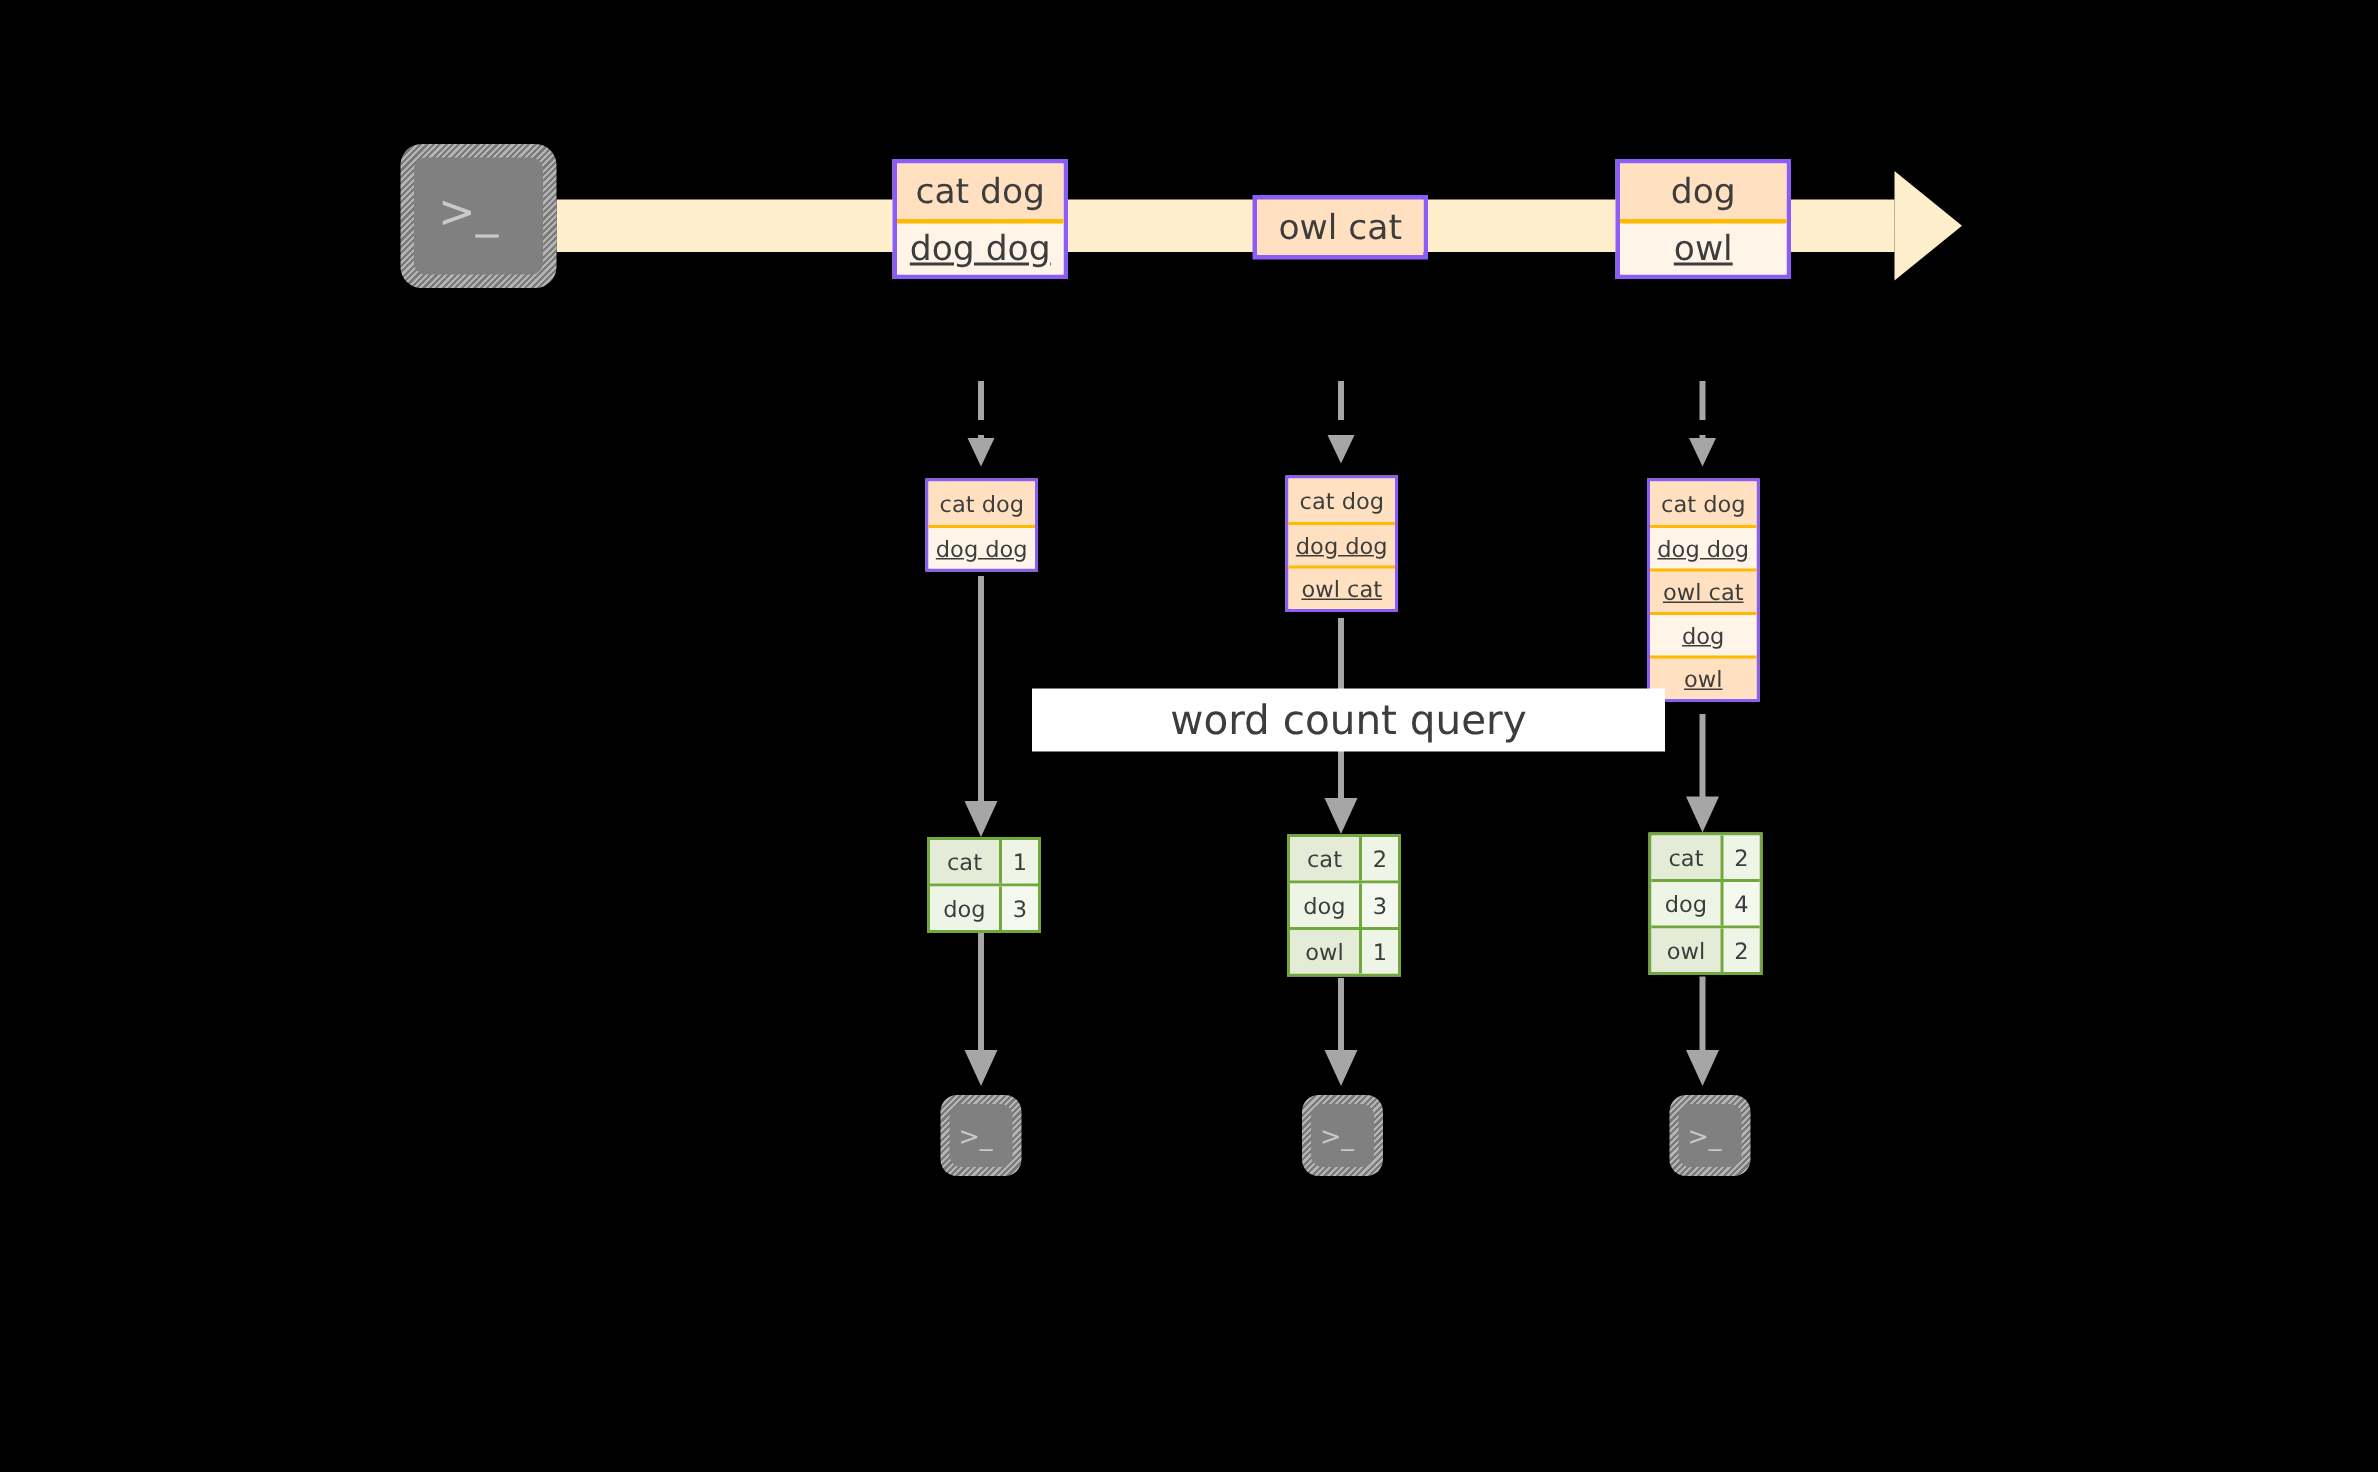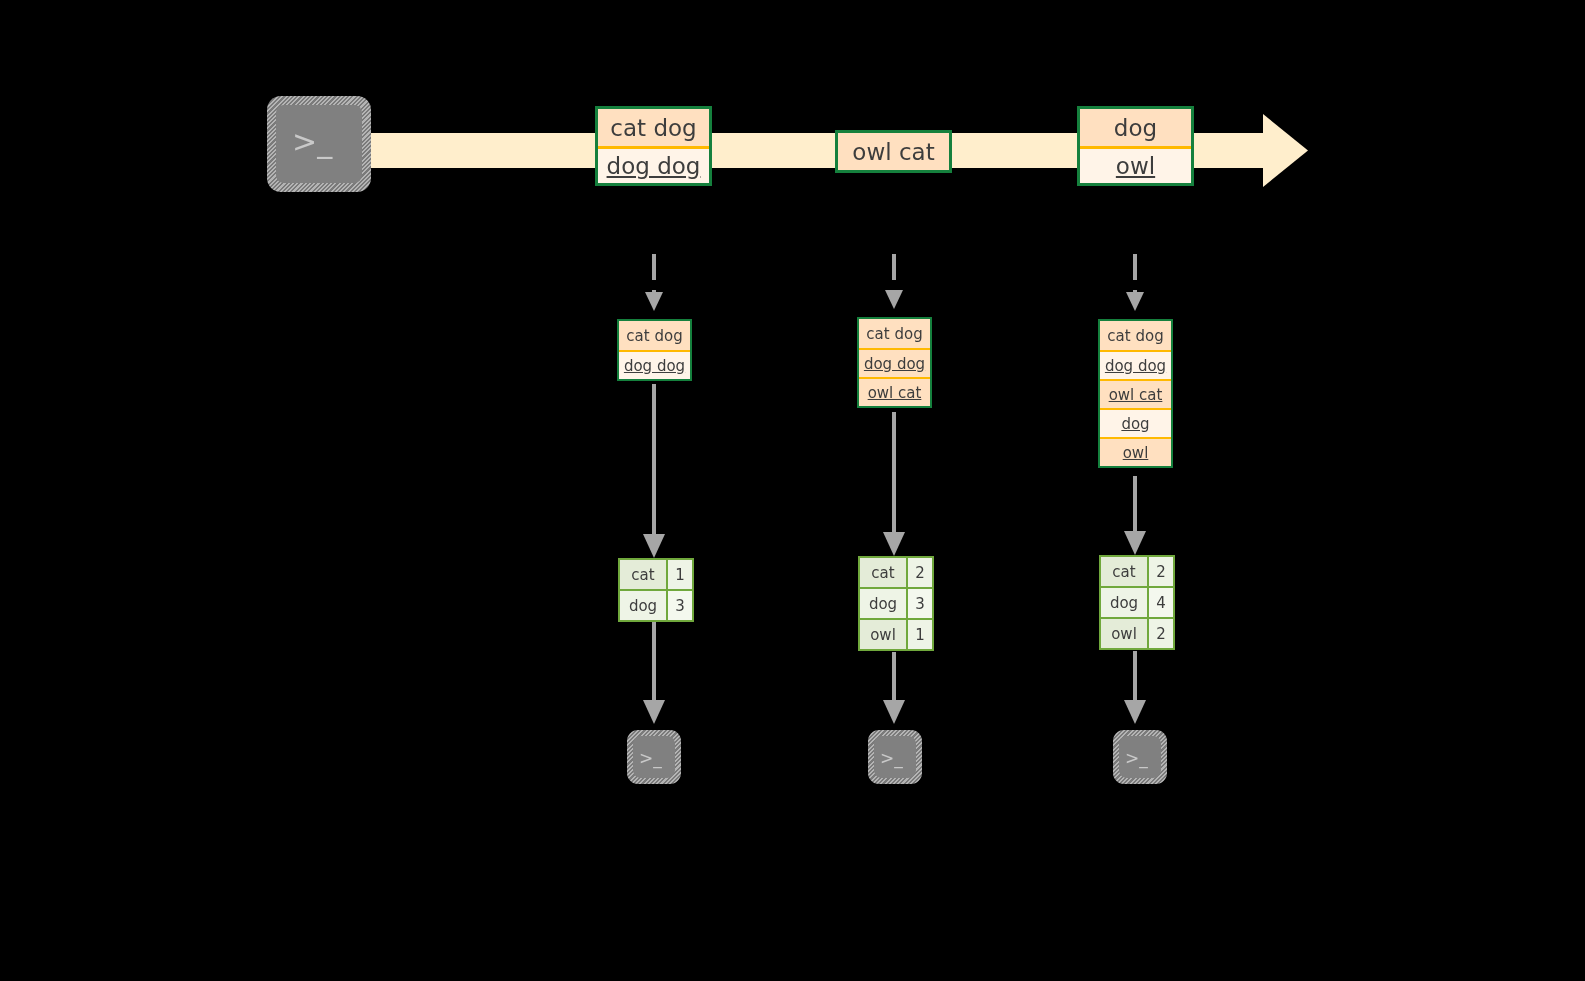--- a/index.html
+++ b/index.html
@@ -73,21 +73,21 @@
   .term.big { left: 267px; top: 96px; width: 104px; height: 96px; }
   .term.big .prompt { left: 16px; top: 22px; font-size: 30px; }
   .term.small { width: 54px; height: 54px; border-width: 6px; border-radius: 10px; }
   .term.small .hatch { left: -6px; top: -6px; right: -6px; bottom: -6px; border-radius: 11px; }
   .term.small .prompt { left: 6px; top: 14px; font-size: 17px; }
 
   
   .obox {
     position: absolute;
     box-sizing: border-box;
-    border: 3px solid #15803d;
+    border: 3px solid #8b5cf6;
     background: #fff4e8;
   }
   .obox .row {
     box-sizing: border-box;
     display: flex;
     align-items: center;
     justify-content: center;
     background: #fff4e8;
     white-space: nowrap;
   }
@@ -220,20 +220,23 @@
   </div>
 
   <div class="obox stack" style="left:1098px; top:319px; width:75px;">
     <div class="row alt">cat dog</div>
     <div class="row">dog dog</div>
     <div class="row alt">owl cat</div>
     <div class="row">dog</div>
     <div class="row alt">owl</div>
   </div>
 
+  <div class="banner" style="left:688px; top:459px; width:422px; height:42px; font-size:27px;">
+    <span>word count query</span>
+  </div>
 
   <div class="gtable" style="left:618px; top:558px; width:76px;">
     <div class="grow">
       <div class="gcell word">cat</div>
       <div class="gcell count">1</div>
     </div>
     <div class="grow light">
       <div class="gcell word">dog</div>
       <div class="gcell count">3</div>
     </div>

